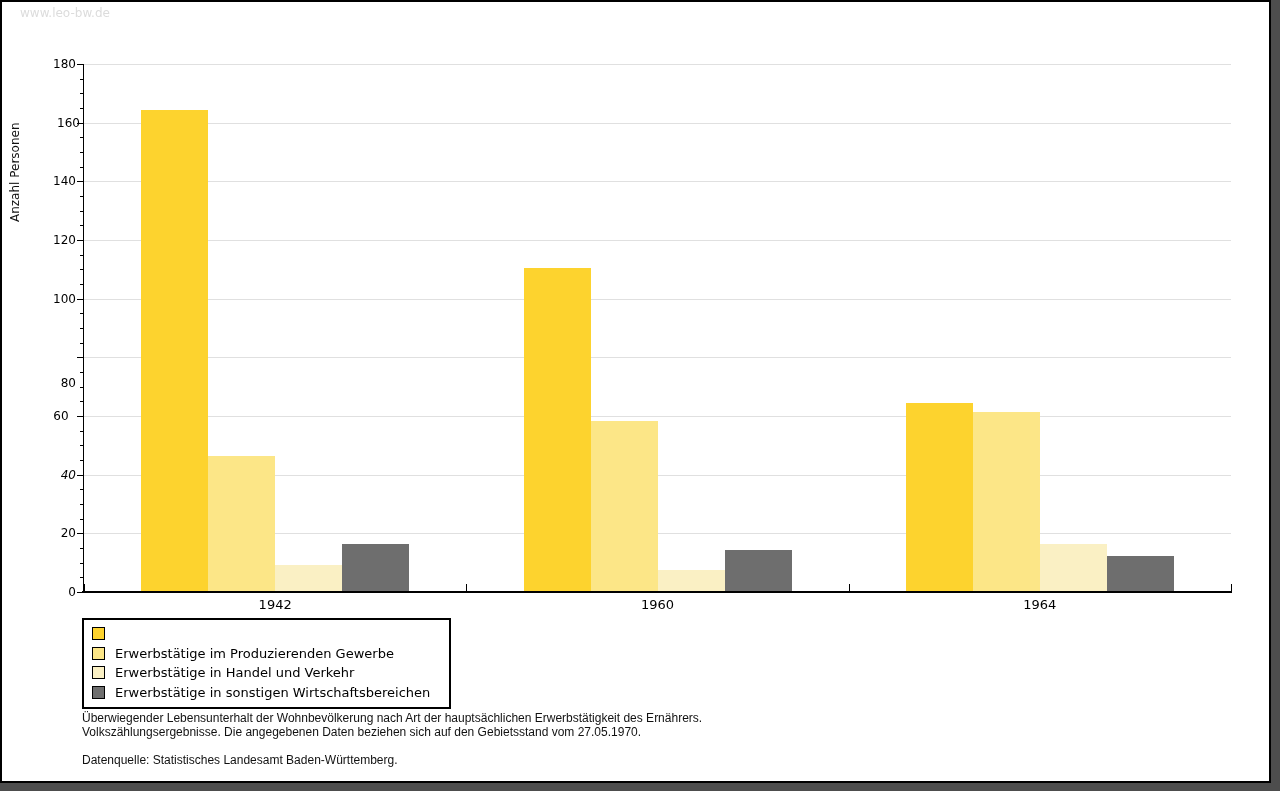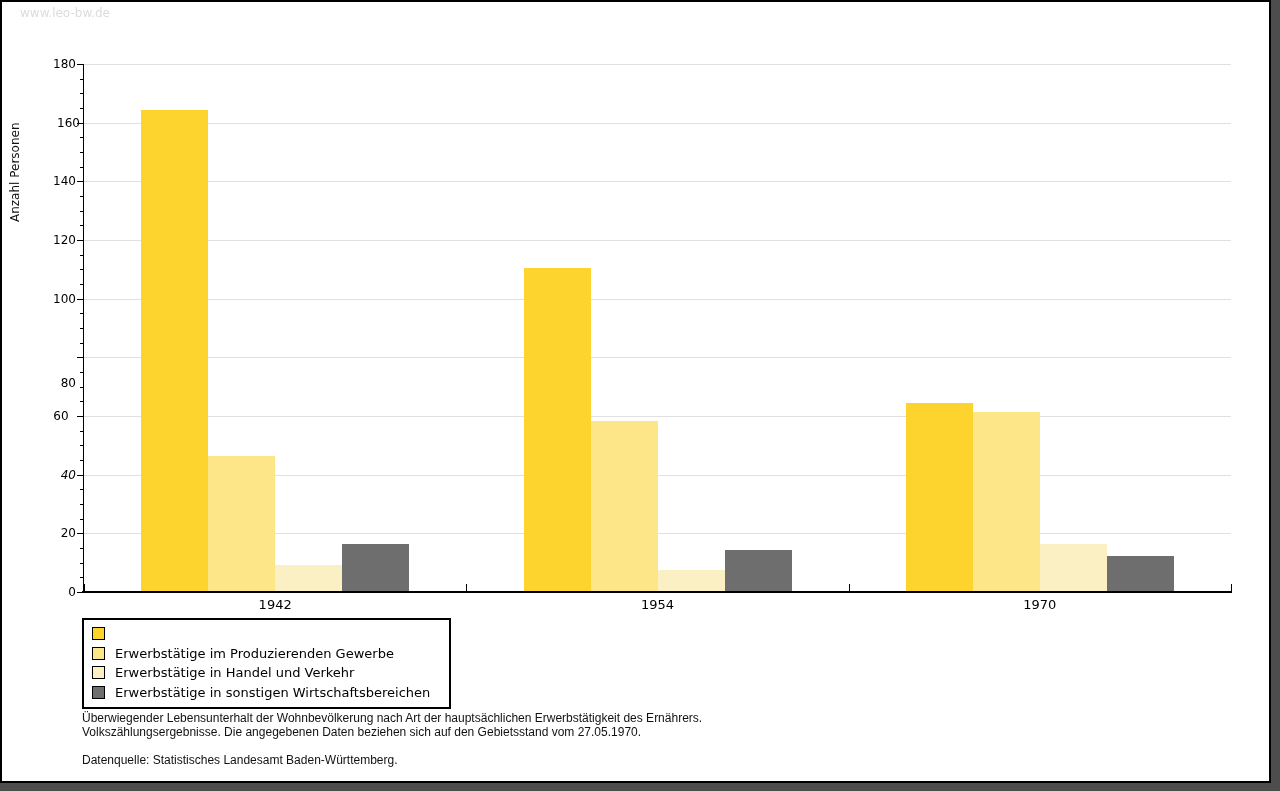--- a/index.html
+++ b/index.html
@@ -99,26 +99,26 @@
       <div class="abs xtick" style="left: 1229px; top: 582px; height: 8px;"></div>
       <div class="abs bar" style="left: 139.167px; top: 107.933px; width: 67px; height: 481.067px; background: rgb(253, 211, 46);"></div>
       <div class="abs bar" style="left: 206.167px; top: 454.067px; width: 67px; height: 134.933px; background: rgb(252, 230, 135);"></div>
       <div class="abs bar" style="left: 273.167px; top: 562.6px; width: 67px; height: 26.4px; background: rgb(250, 240, 196);"></div>
       <div class="abs bar" style="left: 340.167px; top: 542.067px; width: 67px; height: 46.9333px; background: rgb(110, 110, 110);"></div>
       <div class="abs cat-label" style="left: 213.167px; top: 595px;">1942</div>
       <div class="abs bar" style="left: 521.5px; top: 266.333px; width: 67px; height: 322.667px; background: rgb(253, 211, 46);"></div>
       <div class="abs bar" style="left: 588.5px; top: 418.867px; width: 67px; height: 170.133px; background: rgb(252, 230, 135);"></div>
       <div class="abs bar" style="left: 655.5px; top: 568.467px; width: 67px; height: 20.5333px; background: rgb(250, 240, 196);"></div>
       <div class="abs bar" style="left: 722.5px; top: 547.933px; width: 67px; height: 41.0667px; background: rgb(110, 110, 110);"></div>
-      <div class="abs cat-label" style="left: 595.5px; top: 595px;">1954</div>
+      <div class="abs cat-label" style="left: 595.5px; top: 595px;">1960</div>
       <div class="abs bar" style="left: 903.833px; top: 401.267px; width: 67px; height: 187.733px; background: rgb(253, 211, 46);"></div>
       <div class="abs bar" style="left: 970.833px; top: 410.067px; width: 67px; height: 178.933px; background: rgb(252, 230, 135);"></div>
       <div class="abs bar" style="left: 1037.83px; top: 542.067px; width: 67px; height: 46.9333px; background: rgb(250, 240, 196);"></div>
       <div class="abs bar" style="left: 1104.83px; top: 553.8px; width: 67px; height: 35.2px; background: rgb(110, 110, 110);"></div>
-      <div class="abs cat-label" style="left: 977.833px; top: 595px;">1970</div>
+      <div class="abs cat-label" style="left: 977.833px; top: 595px;">1964</div>
     </div>
   <div class="abs" id="legend">
       <div class="legend-item">
         <span class="legend-swatch" style="background: rgb(253, 211, 46);"></span>
       </div>
       <div class="legend-item">
         <span class="legend-swatch" style="background: rgb(252, 230, 135);"></span>
         <span class="legend-label">Erwerbstätige im Produzierenden Gewerbe</span>
       </div>
       <div class="legend-item">

